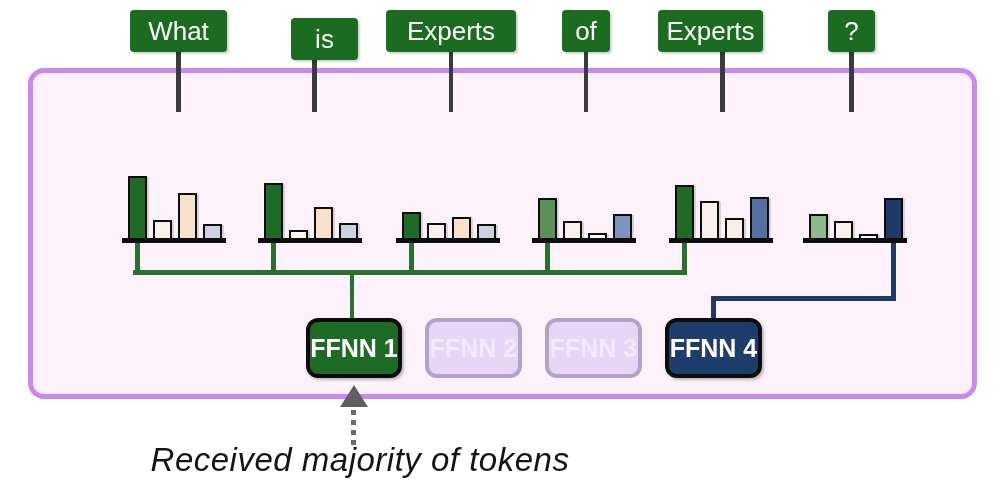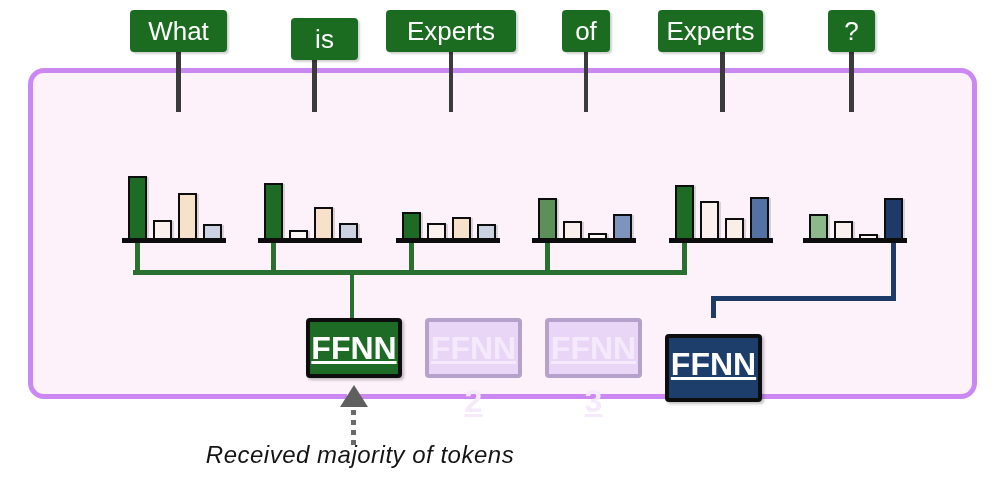--- a/index.html
+++ b/index.html
@@ -28,39 +28,39 @@
     box-shadow:2px 2px 2px rgba(0,0,0,0.15);
   }
   
   .score-bar{border:2.5px solid #0d0d0d;box-shadow:2px 1px 0 rgba(60,60,60,0.18);}
   .chart-baseline{background:#0d0d0d;height:4.5px;}
   .line{position:absolute;}
   .green-line{background:#2a7031;}
   .navy-line{background:#1d3a68;}
   
   .ffnn{
-    top:318px;height:60px;border-radius:4px;font-weight:bold;font-size:32px;
-    text-align:center;line-height:53px;text-decoration:underline;
+    top:318px;height:60px;border-radius:12px;font-weight:bold;font-size:25px;
+    text-align:center;line-height:53px;
   }
   .ffnn.green{background:#1d6b24;border:4px solid #0d0d0d;color:#ffffff;box-shadow:2px 2px 3px rgba(0,0,0,0.25);}
   .ffnn.navy{background:#1d3d6b;border:4px solid #0d0d0d;color:#ffffff;box-shadow:2px 2px 3px rgba(0,0,0,0.25);}
   .ffnn.inactive{background:#e9d5f6;border:4px solid #b5a1c9;color:#f5e9fc;}
   
   .arrow-head{
     left:340px;top:385px;width:0;height:0;
     border-left:14px solid transparent;border-right:14px solid transparent;
     border-bottom:22px solid #5f5f5f;z-index:5;
   }
   .arrow-dots{
     left:351px;top:410px;width:5px;height:37px;
     background:repeating-linear-gradient(to bottom,#6a6a6a 0 5px,transparent 5px 10px);
   }
   .caption{
     left:140px;top:441px;width:440px;text-align:center;
-    font-style:italic;font-size:24px;color:#141414;letter-spacing:0.5px;
+    font-style:italic;font-size:33px;color:#141414;letter-spacing:0.5px;
   }
 </style>
 </head>
 <body>
 
 <div class="stage" style="--token-green:#1b6b21;">
 
   <div class="abs moe-box"></div>
 
 
@@ -113,19 +113,19 @@
       <div class="abs chart-baseline" style="left: 669px; top: 238px; width: 104px;"></div>
       <div class="line navy-line" style="left: 891.25px; top: 242px; height: 58.5px; width: 4.5px;"></div>
       <div class="abs score-bar" style="left: 809px; top: 214px; width: 19px; height: 26px; background: rgb(141, 184, 140);"></div>
       <div class="abs score-bar" style="left: 834px; top: 221px; width: 19px; height: 19px; background: rgb(250, 241, 238);"></div>
       <div class="abs score-bar" style="left: 859px; top: 234px; width: 19px; height: 6px; background: rgb(253, 248, 246);"></div>
       <div class="abs score-bar" style="left: 884px; top: 198px; width: 19px; height: 42px; background: rgb(29, 58, 104);"></div>
       <div class="abs chart-baseline" style="left: 803px; top: 238px; width: 104px;"></div>
       <div class="abs ffnn green" style="left: 306px; top: 318px; width: 96px; height: 60px;">FFNN 1</div>
       <div class="abs ffnn inactive" style="left: 425px; top: 318px; width: 97px; height: 60px;">FFNN 2</div>
       <div class="abs ffnn inactive" style="left: 545px; top: 318px; width: 97px; height: 60px;">FFNN 3</div>
-      <div class="abs ffnn navy" style="left: 665px; top: 334px; width: 97px; height: 68px;">FFNN 4</div>
+      <div class="abs ffnn navy" style="left: 665px; top: 318px; width: 97px; height: 60px;">FFNN 4</div>
     </div>
 
   <div class="abs arrow-head"></div>
   <div class="abs arrow-dots"></div>
   <div class="abs caption">Received majority of tokens</div>
 </div>
 
 </body></html>

